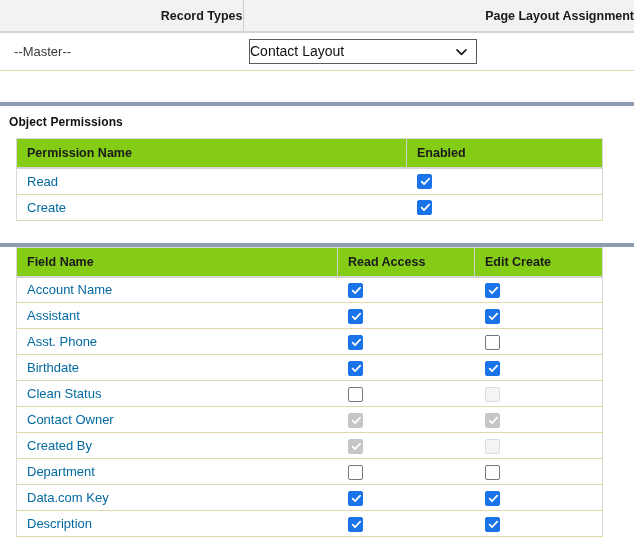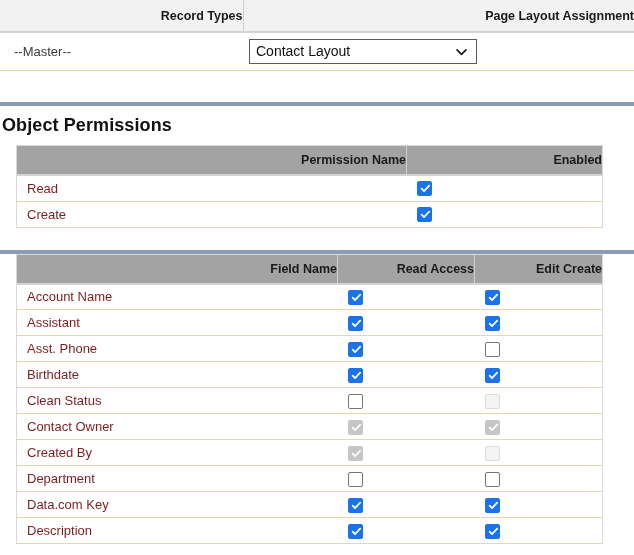--- a/index.html
+++ b/index.html
@@ -48,21 +48,21 @@
     appearance: none;
     font-family: "Liberation Sans", sans-serif;
     font-size: 14px;
     color: #111;
     background: #ffffff;
     border: 1px solid #5c5c5c;
     border-radius: 0;
     width: 228px;
     height: 25px;
     line-height: 23px;
-    padding: 0 26px 0 6px;
+    padding: 0 26px 0 0;
     position: relative;
   }
   .select-wrap { position: relative; display: inline-block; }
   .select-chevron {
     position: absolute;
     right: 9px;
     top: 50%;
     transform: translateY(-50%);
     pointer-events: none;
     width: 13px;
@@ -71,58 +71,58 @@
 
   
   .section-divider {
     width: 634px;
     height: 4px;
     background: #8d9bb3;
     margin: 0;
   }
   .section-title {
     font-weight: bold;
-    font-size: 18px;
+    font-size: 12px;
     color: #111111;
-    padding: 9px 0 9px 2px;
+    padding: 9px 0 9px 9px;
     letter-spacing: 0.1px;
   }
 
   
   .perm-wrap { padding: 0 0 0 16px; }
   .perm-table {
     border-collapse: collapse;
     table-layout: fixed;
     border-left: 1px solid #d9d9d9;
     border-right: 1px solid #d9d9d9;
     background: #fff;
   }
   .perm-table.obj { width: 586px; }
   .perm-table.fld { width: 586px; }
 
   .perm-table th {
-    background: #a3a3a3;
+    background: #84cc16;
     font-weight: bold;
     font-size: 12.5px;
     color: #1a1a1a;
-    text-align: right;
+    text-align: left;
     padding: 7px 0 7px 10px;
     height: 28px;
     border-bottom: 2px solid #d4d4d4;
     border-top: 1px solid #d9d9d9;
     vertical-align: middle;
   }
   .perm-table th.sep { border-left: 1px solid #cfcfcf; }
 
   .perm-table td {
     padding: 4px 0 4px 10px;
     height: 26px;
     vertical-align: middle;
     font-size: 13px;
-    color: #7f1d1d;
+    color: #0369a1;
     border-bottom: 1px solid #e2d9a8;
     background: #ffffff;
     white-space: nowrap;
     overflow: hidden;
   }
   .perm-table td.cb-cell { padding-left: 10px; }
 
   
   .obj .c-name { width: 390px; }
   .obj .c-en   { width: 196px; margin-left: 19px; }

